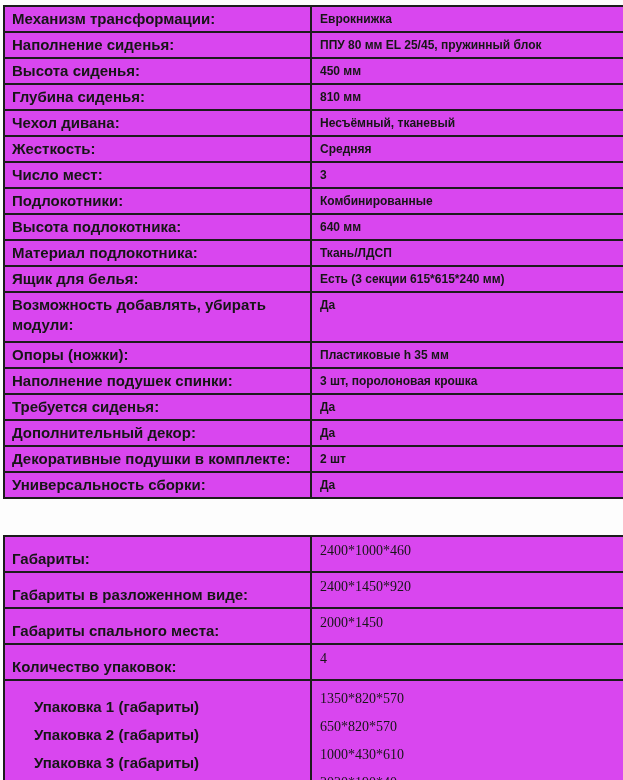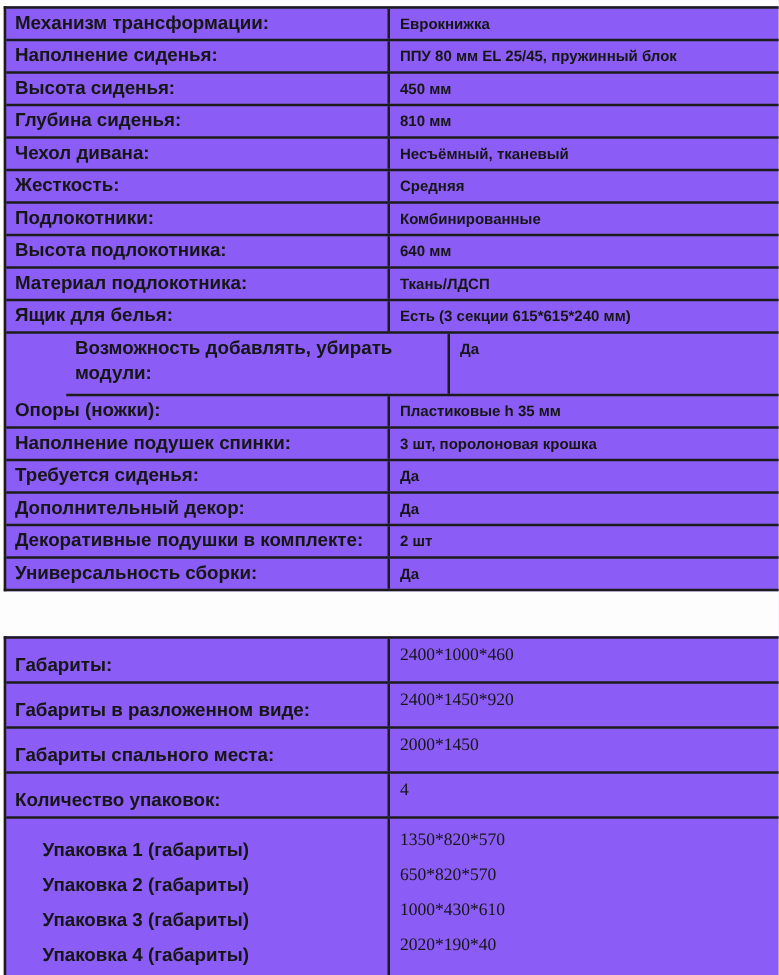--- a/index.html
+++ b/index.html
@@ -18,21 +18,21 @@
     padding: 5px 0 0 3px;
   }
   
   .spec-table {
     width: 620px;
     border-top: 2px solid #1c1c1c;
     border-bottom: 2px solid #1c1c1c;
     border-left: 2px solid #1c1c1c;
     
     box-sizing: border-box;
-    background: #8b5cf6;
+    background: #d946ef;
   }
   .spec-row {
     display: flex;
     border-bottom: 2px solid #1c1c1c;
     align-items: stretch;
   }
   .spec-row:last-child { border-bottom: none; }
   .cell {
     box-sizing: border-box;
     display: block;
@@ -48,21 +48,21 @@
   }
   .cell-value {
     flex: 1 1 auto;
     padding: 2px 4px 2px 8px;
     font-size: 12px;
     line-height: 20px;
   }
   
   .t1 .spec-row { min-height: 23px; }
   .t1 .cell-value { font-weight: bold; }
-  .t1 .row-tall { min-height: 48px; margin-left: 48px; }
+  .t1 .row-tall { min-height: 48px; }
   
   .t2 { margin-top: 36px; }
   .t2 .spec-row { min-height: 29px; }
   .t2 .cell-label { padding-top: 12px; }
   .t2 .cell-value {
     font-family: "Liberation Serif", serif;
     font-weight: normal;
     font-size: 14px;
     padding-top: 4px;
   }
@@ -97,20 +97,24 @@
       <div class="cell cell-label">Глубина сиденья:</div>
       <div class="cell cell-value">810 мм</div>
     </div>
     <div class="spec-row">
       <div class="cell cell-label">Чехол дивана:</div>
       <div class="cell cell-value">Несъёмный, тканевый</div>
     </div>
     <div class="spec-row">
       <div class="cell cell-label">Жесткость:</div>
       <div class="cell cell-value">Средняя</div>
+    </div>
+    <div class="spec-row">
+      <div class="cell cell-label">Число мест:</div>
+      <div class="cell cell-value">3</div>
     </div>
     <div class="spec-row">
       <div class="cell cell-label">Подлокотники:</div>
       <div class="cell cell-value">Комбинированные</div>
     </div>
     <div class="spec-row">
       <div class="cell cell-label">Высота подлокотника:</div>
       <div class="cell cell-value">640 мм</div>
     </div>
     <div class="spec-row">

